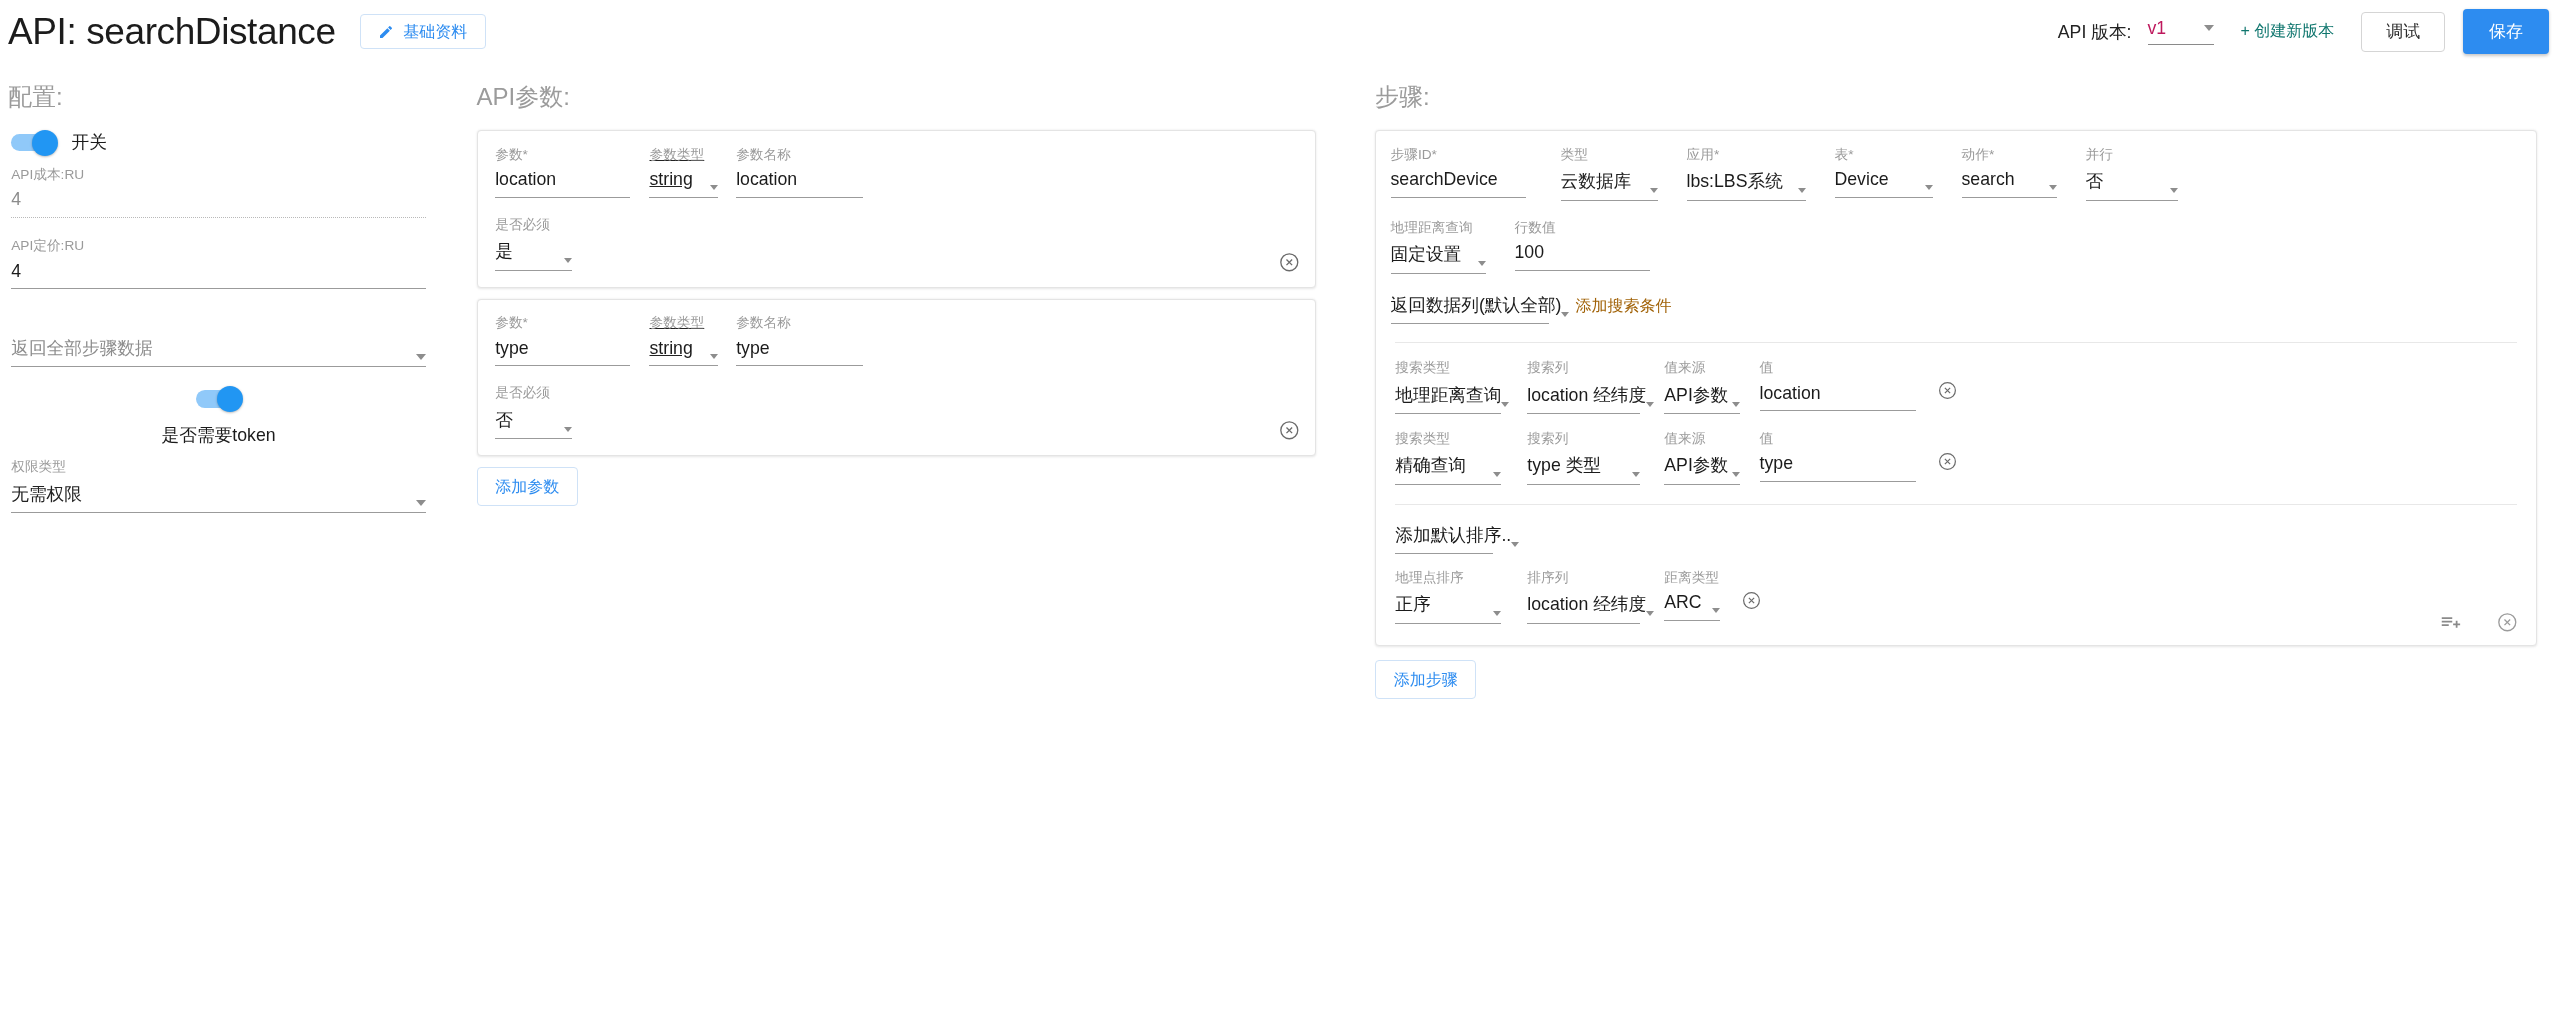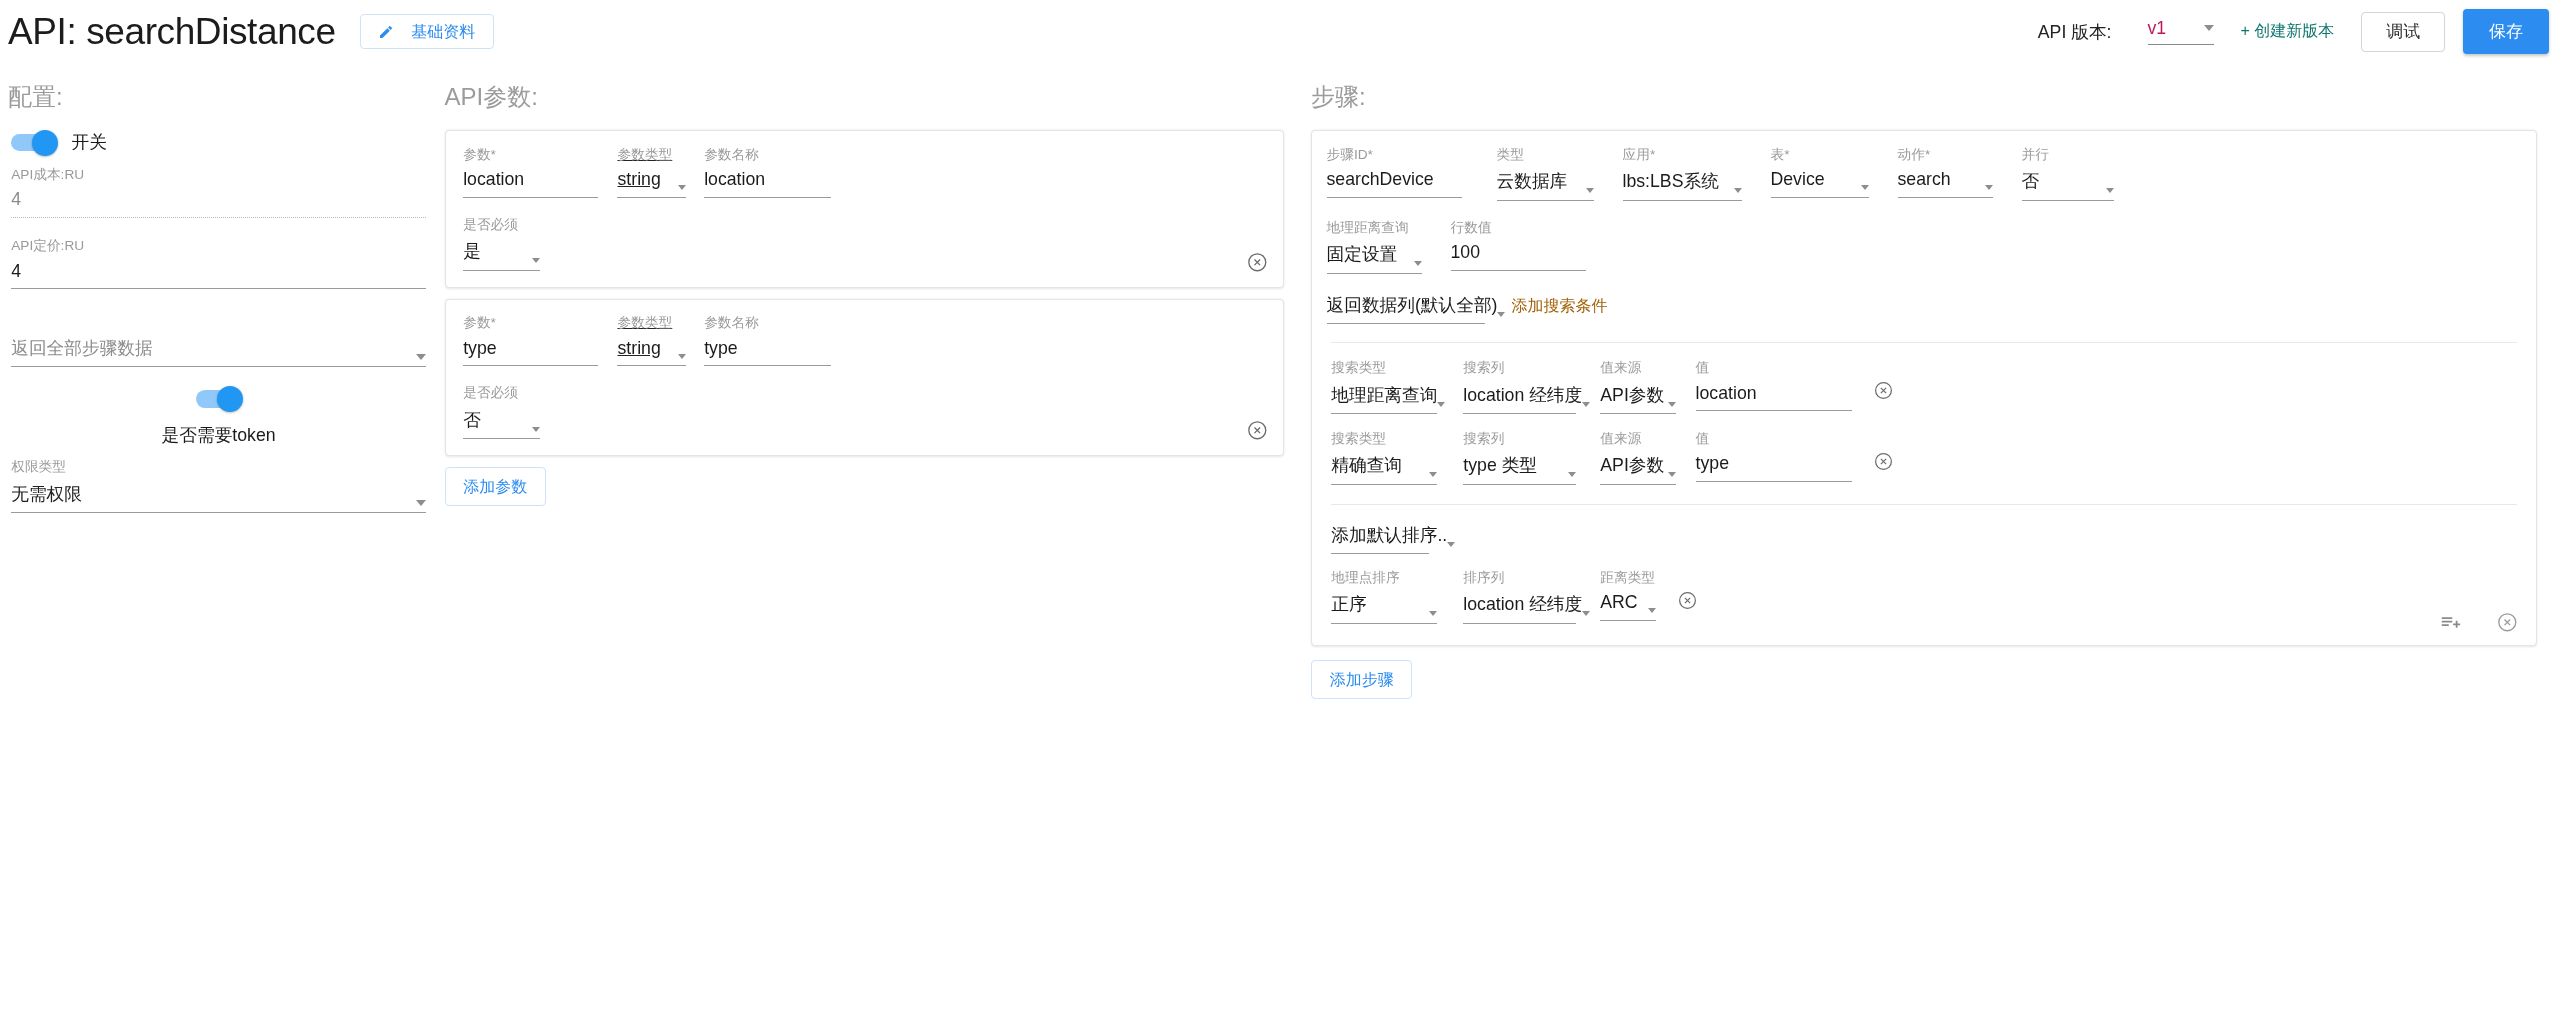--- a/index.html
+++ b/index.html
@@ -29,38 +29,38 @@
   }
   .outline-btn {
     border: 0.8px solid #cfe2f7;
     border-radius: 4px;
     background: #fff;
     color: #2d8cf0;
     font-size: 16px;
     padding: 8.9px 17.7px;
     display: inline-flex;
     align-items: center;
-    gap: 17px;
+    gap: 9px;
     cursor: pointer;
     font-family: inherit;
     line-height: 1;
     white-space: nowrap;
     text-align: right;
   }
   .basic-btn { margin-left: 24px; }
   .header-right {
     margin-left: auto;
     display: flex;
     align-items: center;
     gap: 0;
   }
   .ver-label {
     font-size: 17.7px;
     color: #222;
-    margin-right: 36px;
+    margin-right: 16px;
     white-space: nowrap;
   }
   .ver-select {
     position: relative;
     width: 66px;
     margin-right: 27px;
     padding-bottom: 5.6px;
     border-bottom: 0.8px solid #8a8a8a;
     display: flex;
     align-items: center;
@@ -98,20 +98,21 @@
     font-family: inherit;
     box-shadow: 0 1.6px 3.2px rgba(0,0,0,.22);
   }
   .pencil-icon { display:block; }
 
   
   .columns {
     display: flex;
     align-items: flex-start;
     padding: 0 12px 0 8px;
+    gap: 32px;
   }
   .col-config { width: 426px; flex: 0 0 426px; }
   .col-params { width: 850px; flex: 0 0 850px; padding-left: 10.5px;}
   .col-steps  { flex: 1 1 auto; padding-left: 27px; padding-right: 27px;}
 
   .section-title {
     font-size: 24px;
     color: #9b9b9b;
     font-weight: 400;
     margin: 17.7px 0 17.7px 0;

